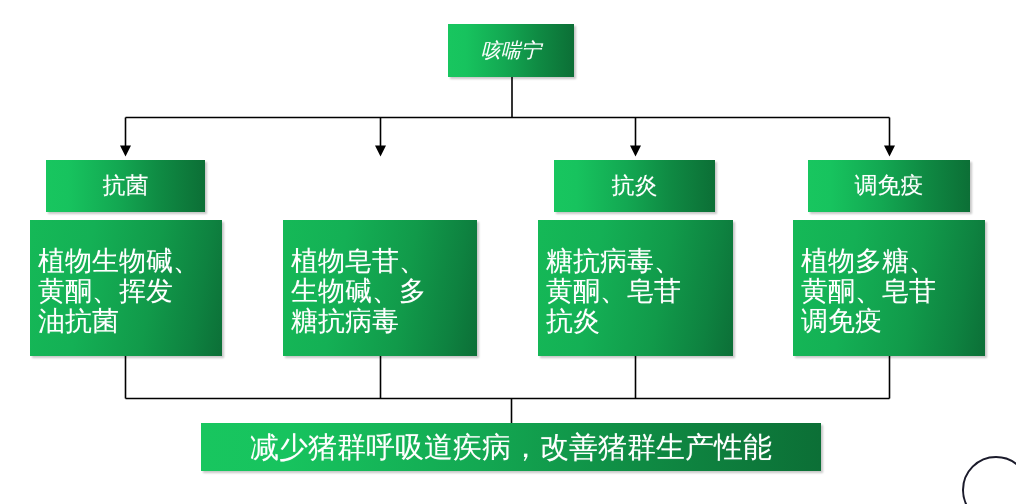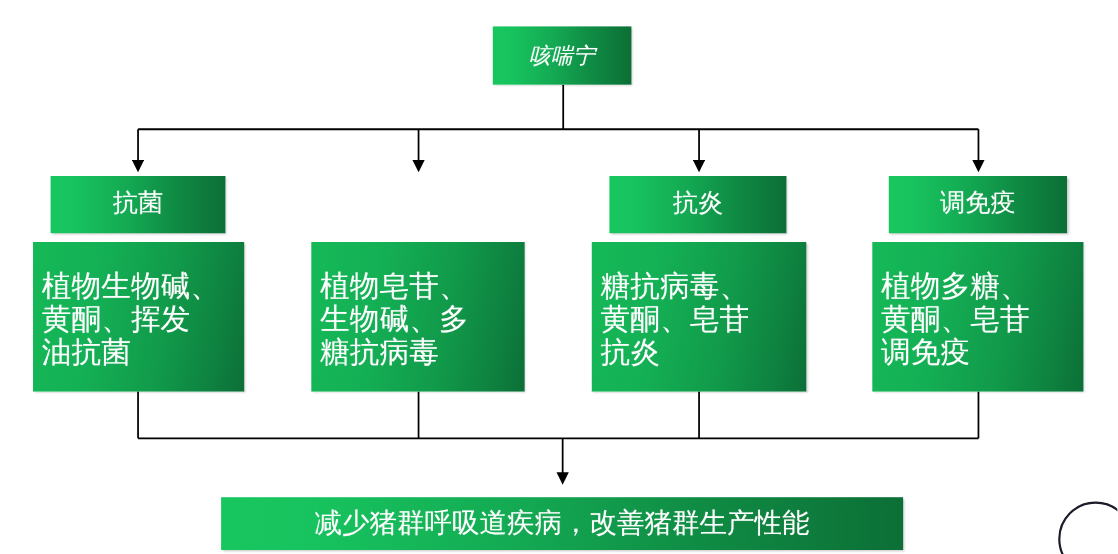--- a/index.html
+++ b/index.html
@@ -79,25 +79,25 @@
   #cat-header-1 { left: 300px; width: 162px; }
   #cat-body-1   { left: 283px; width: 194px; }
   #cat-header-2 { left: 554px; width: 161px; }
   #cat-body-2   { left: 538px; width: 195px; }
   #cat-header-3 { left: 808px; width: 162px; }
   #cat-body-3   { left: 793px; width: 192px; }
 
   
   #outcome-node {
     left: 201px;
-    top: 452px;
+    top: 423px;
     width: 620px;
     height: 48px;
     justify-content: center;
-    font-size: 25px;
+    font-size: 29px;
   }
 
   .corner-arc {
     position: absolute;
     right: -14px;
     bottom: -20px;
     width: 64px;
     height: 64px;
     border: 2.5px solid #1b1b2b;
     border-radius: 50%;

